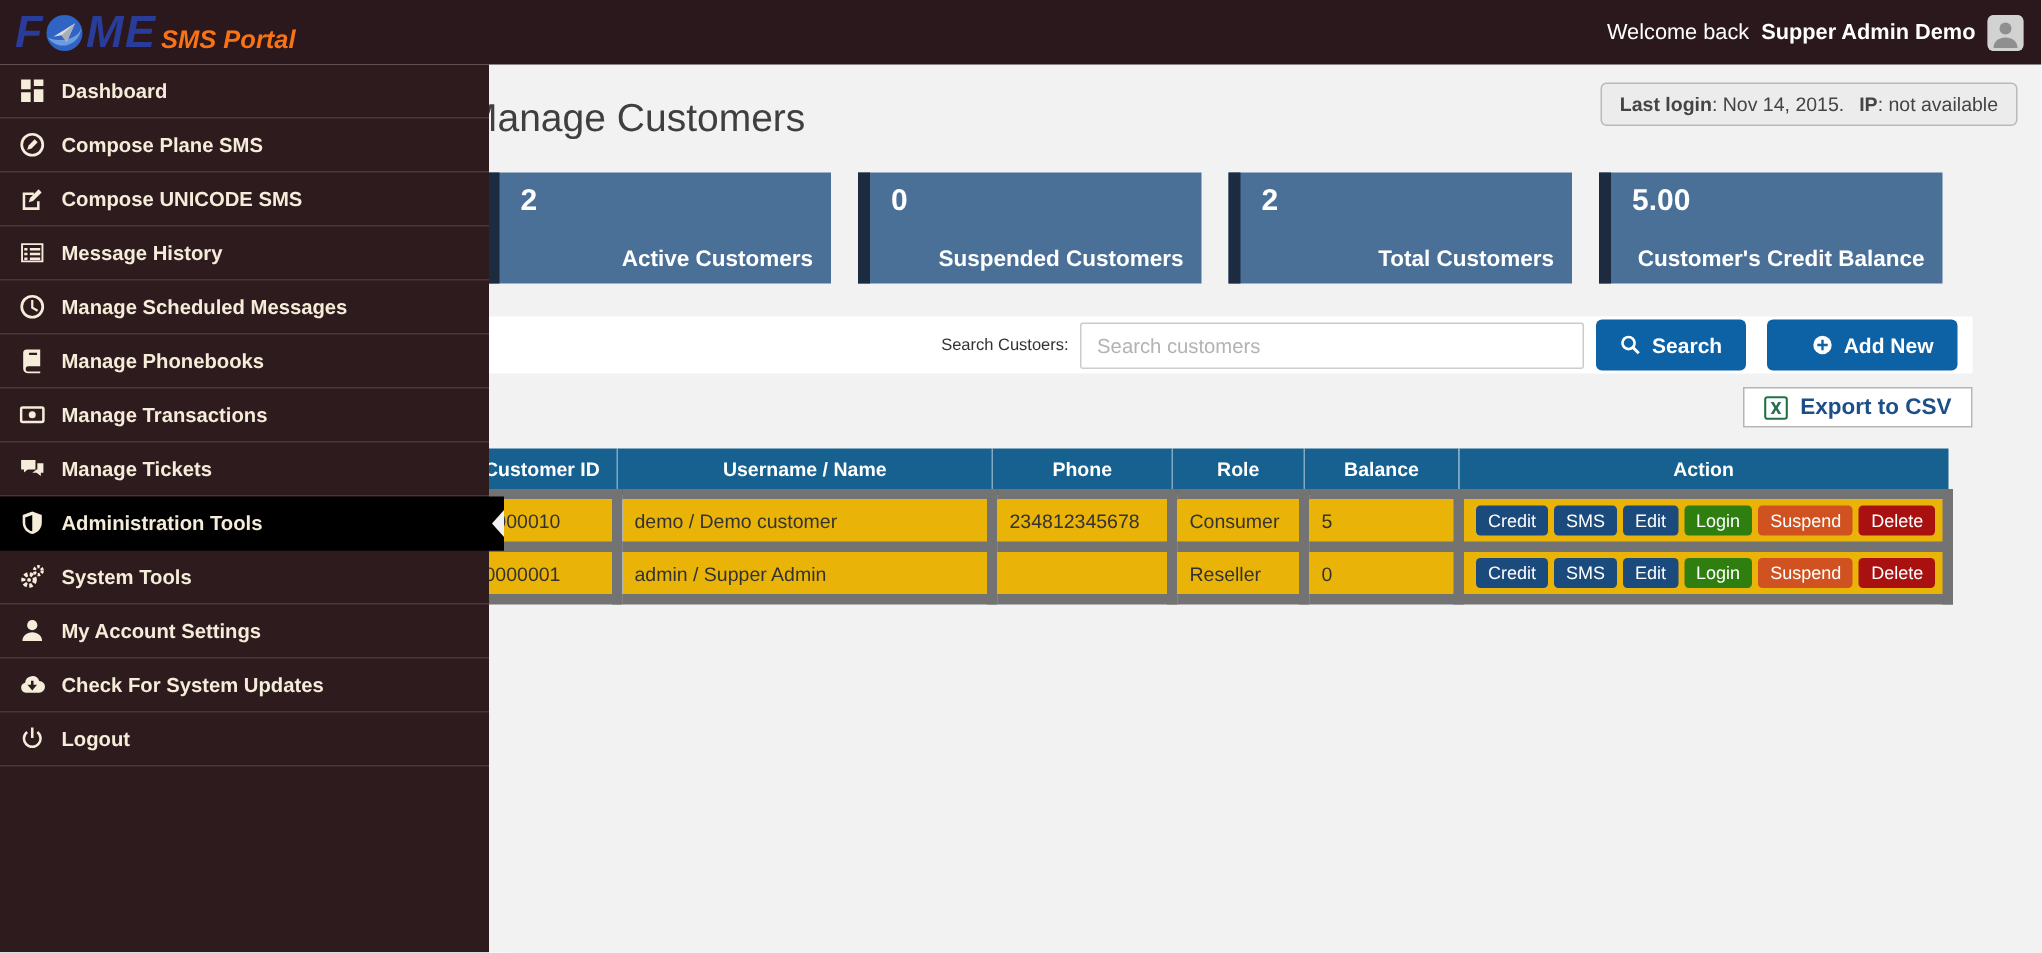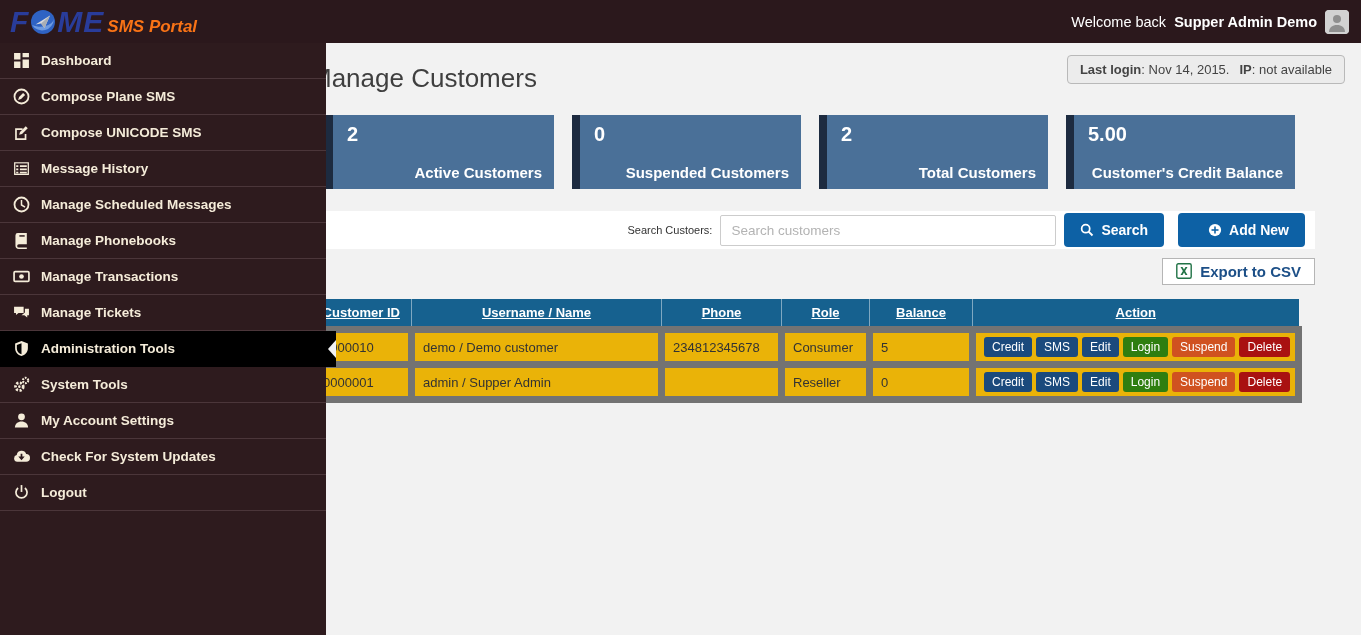--- a/index.html
+++ b/index.html
@@ -46,28 +46,28 @@
                   justify-content:flex-end; padding:0 10px; }
   .search-label { font-size:11px; color:#333; margin-right:8px; }
   .search-input { width:336px; height:31px; border:1px solid #ccc; border-radius:2px; padding:0 10px;
                   font-size:13.5px; color:#555; font-family:"Liberation Sans", sans-serif; }
   .search-input::placeholder { color:#b3b3b3; }
   .btn-primary { margin-left:8px; display:inline-flex; align-items:center; gap:7px; background:#0d61a5;
                  color:#fff; font-weight:bold; font-size:14px; height:34px; padding:0 16px; border:none;
                  border-radius:4px; cursor:pointer; font-family:"Liberation Sans", sans-serif; }
   .btn-add { margin-left:14px;padding-left:30px; }
   .export-row { margin-top:9px; display:flex; justify-content:flex-end; }
-  .btn-export { display:inline-flex; align-items:flex-start; gap:8px; background:#fff; border:1px solid #b5b5b5;
+  .btn-export { display:inline-flex; align-items:flex-end; gap:8px; background:#fff; border:1px solid #b5b5b5;
                 padding:4px 13px; font-weight:bold; font-size:15px; color:#1c4f87; cursor:pointer;
                 font-family:"Liberation Sans", sans-serif; }
 
   
   table.customers { margin-top:14px; border-collapse:collapse; table-layout:fixed; width:987px; }
   table.customers th { background:#16618f; color:#fff; font-size:13px; font-weight:bold; padding:6px 4px;
-                       border-left:1px solid rgba(255,255,255,.45);text-decoration:underline; }
+                       border-left:1px solid rgba(255,255,255,.45); }
   table.customers th:first-child { border-left:none; }
   table.customers td { background:#eab308; border:7px solid #737373; padding:4px 8px; font-size:13px;
                        color:#333; height:27px; overflow:hidden; white-space:nowrap; }
   td.act { padding:3px 5px; }
   .abtn { border:none; color:#fff; font-size:12px; padding:3px 8px; border-radius:3px; margin-right:4px;
           cursor:pointer; font-family:"Liberation Sans", sans-serif; }
 
   .ic svg, .bic { display:block; }
 </style>
 </head>

